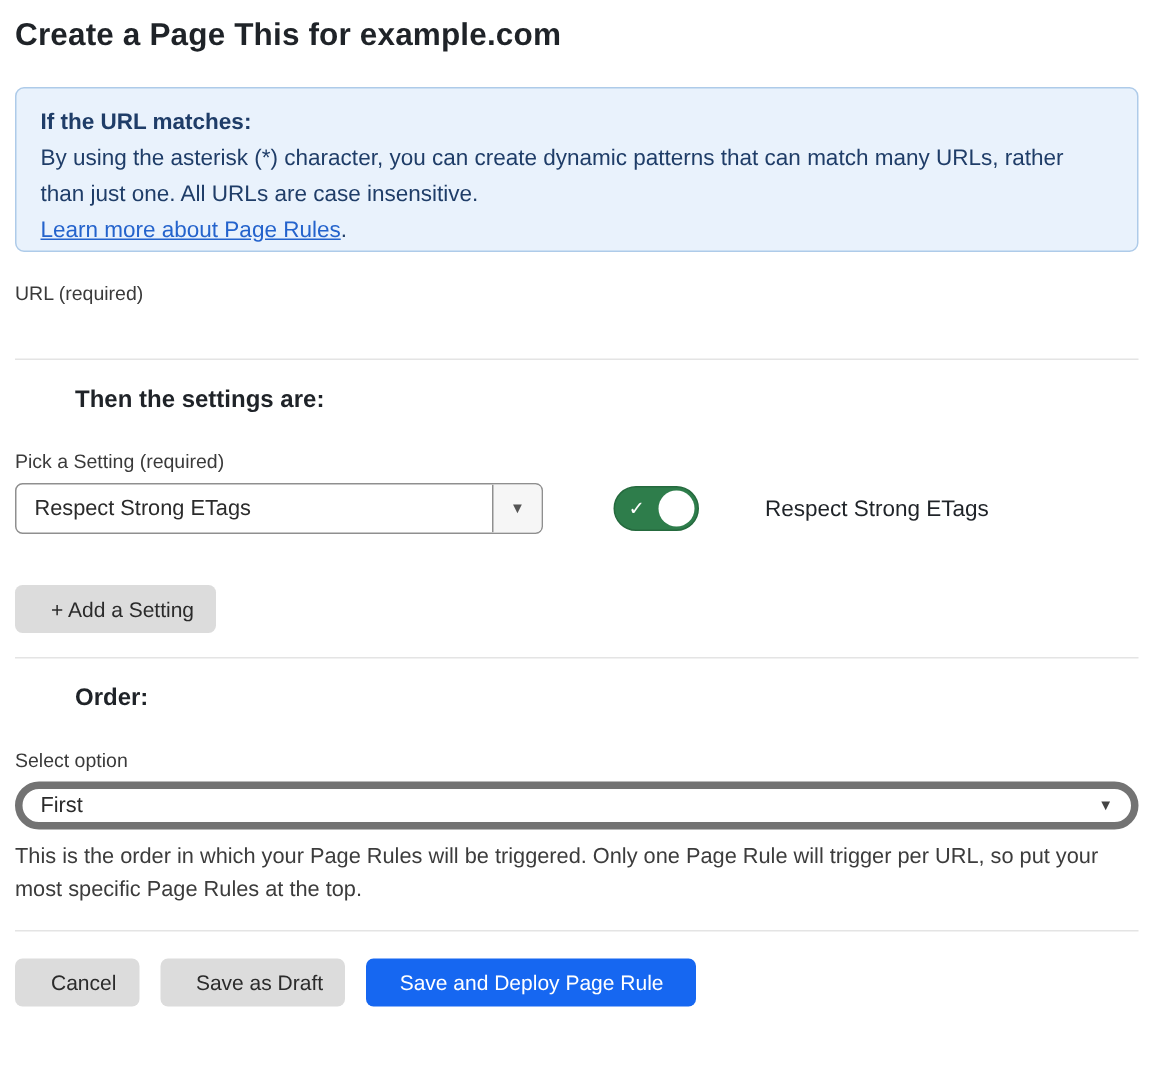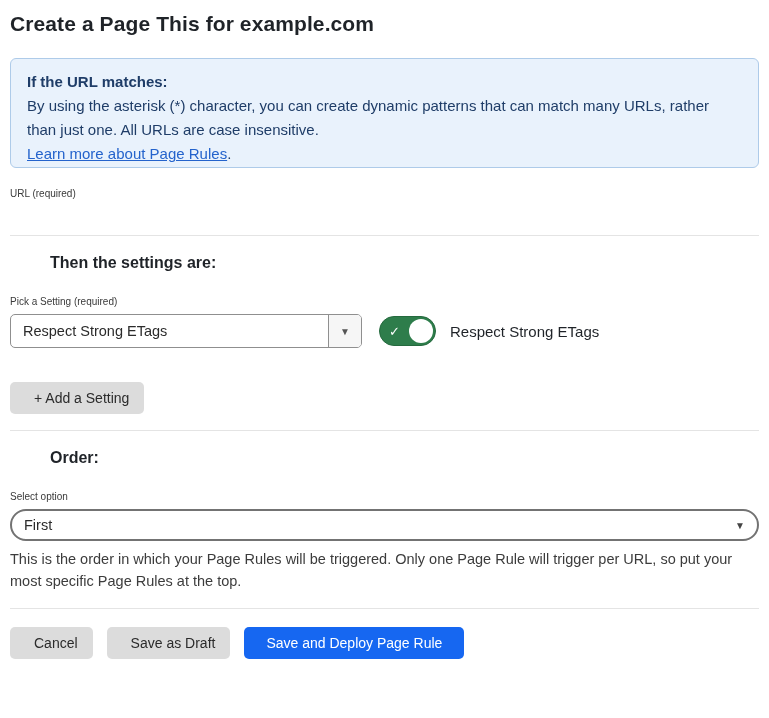--- a/index.html
+++ b/index.html
@@ -35,21 +35,21 @@
   .info-box .info-heading {
     font-weight: bold;
   }
   .info-box a.info-link {
     color: #2463cc;
     text-decoration: underline;
     cursor: pointer;
   }
   
   .field-label {
-    font-size: 10px;
+    font-size: 13px;
     color: #3a3a3a;
     margin-bottom: 7px;
   }
   
   .url-input {
     width: 100%;
     height: 34px;
     background: #e4edfa;
     border: 1px solid #7f7f7f;
     border-radius: 6px;
@@ -69,20 +69,21 @@
     font-weight: bold;
     color: #1f2328;
     margin-top: 18px;
     margin-bottom: 24px;
     margin-left: 40px;
   }
   
   .setting-row {
     display: flex;
     align-items: center;
+    gap: 30px;
   }
   .select-box {
     display: flex;
     align-items: stretch;
     width: 352px;
     height: 34px;
     background: #ffffff;
     border: 1px solid #8f8f8f;
     border-radius: 5px;
     overflow: hidden;
@@ -165,21 +166,21 @@
   .add-setting-btn {
     margin-top: 34px;
   }
   
   .wide-select {
     display: flex;
     align-items: center;
     width: 100%;
     height: 32px;
     background: #ffffff;
-    border: 2px solid #737373;
+    border: 5px solid #737373;
     border-radius: 16px;
     padding: 0 12px;
     font-size: 14.5px;
     color: #2b2b2b;
     cursor: pointer;
     justify-content: space-between;
   }
   .wide-select .caret {
     color: #444;
     font-size: 10px;

